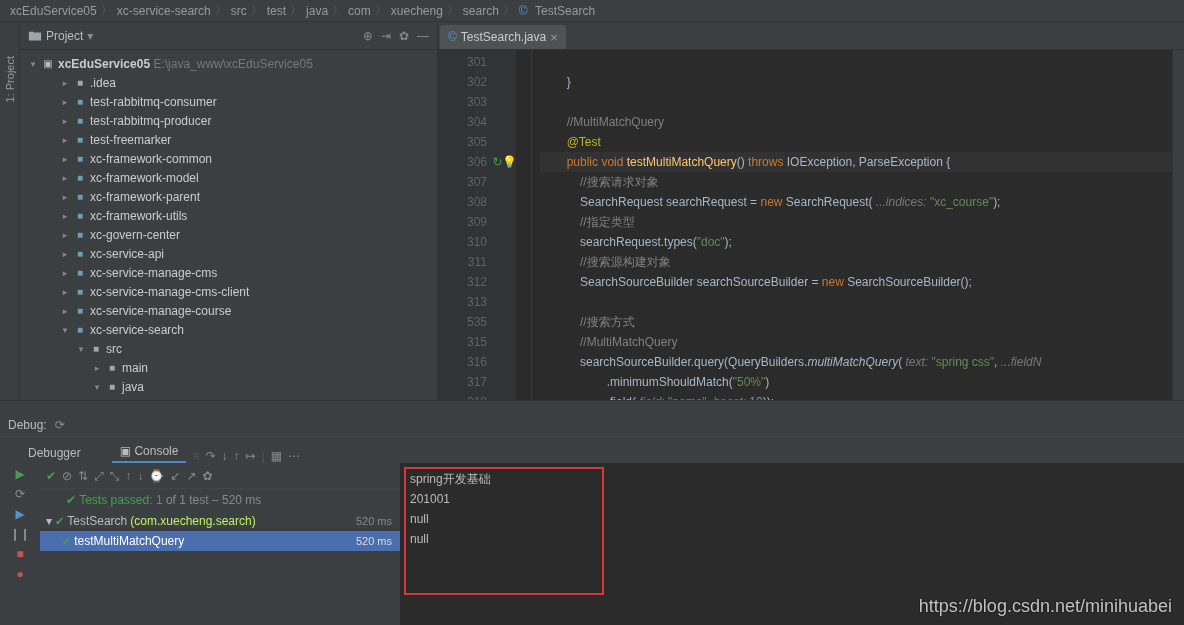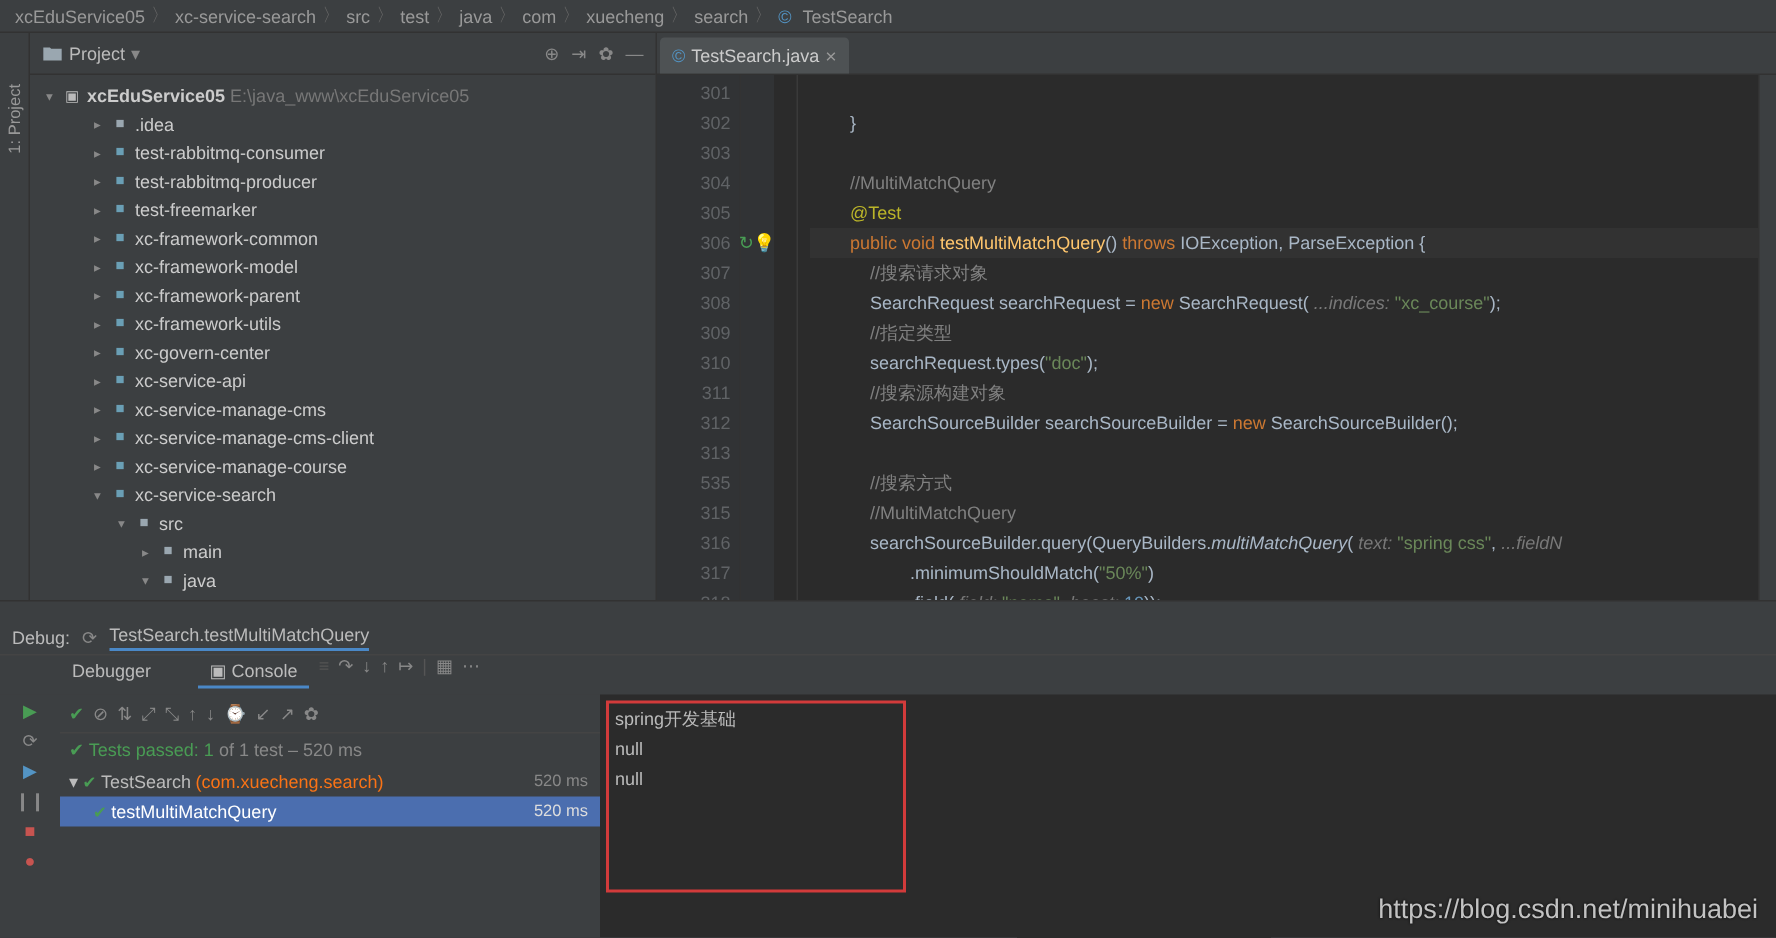--- a/index.html
+++ b/index.html
@@ -40,21 +40,21 @@
 .num{color:#6897bb;}
 .cm{color:#808080;}
 .ann{color:#bbb529;}
 .pa{color:#787878;font-style:italic;}
 .hl-line{background:#323232;}
 .right-scroll{width:12px;background:#3c3f41;border-left:1px solid #323232;}
 .debug-panel{height:225px;background:#3c3f41;border-top:1px solid #323232;display:flex;flex-direction:column;}
 .debug-header{height:24px;display:flex;align-items:center;padding:0 8px;gap:8px;border-bottom:1px solid #444;margin-top:12px;}
 .debug-header .title{color:#bbb;}
 .debug-header .run-name{color:#bbb;border-bottom:2px solid #4a88c7;padding-bottom:2px;}
-.debug-tabs{height:26px;display:flex;align-items:flex-start;padding-left:40px;gap:6px;}
+.debug-tabs{height:26px;display:flex;align-items:flex-end;padding-left:20px;gap:6px;}
 .debug-tabs .dtab{padding:3px 8px;color:#bbb;}
 .debug-tabs .dtab.active{border-bottom:2px solid #4a88c7;margin-left:17px;}
 .debug-divider{color:#555;}
 .toolbar-icon{color:#888;cursor:pointer;}
 .debug-body{flex:1;display:flex;}
 .debug-left-icons{width:40px;background:#3c3f41;display:flex;flex-direction:column;align-items:center;padding-top:4px;gap:6px;color:#888;}
 .test-panel{flex:0 0 360px;background:#3c3f41;display:flex;flex-direction:column;}
 .test-toolbar{height:26px;display:flex;align-items:center;gap:6px;padding:0 6px;color:#888;border-bottom:1px solid #444;}
 .test-status{color:#499c54;}
 .test-status .dim{color:#888;}
@@ -252,21 +252,20 @@
       <div class="code" id="code"><div class="row">        </div><div class="row">        }</div><div class="row"></div><div class="row">        <span class="cm">//MultiMatchQuery</span></div><div class="row">        <span class="ann">@Test</span></div><div class="row hl-line">        <span class="kw">public</span> <span class="kw">void</span> <span class="fn">testMultiMatchQuery</span>() <span class="kw">throws</span> IOException, ParseException {</div><div class="row">            <span class="cm">//搜索请求对象</span></div><div class="row">            SearchRequest searchRequest = <span class="kw">new</span> SearchRequest( <span class="pa">...indices:</span> <span class="str">"xc_course"</span>);</div><div class="row">            <span class="cm">//指定类型</span></div><div class="row">            searchRequest.types(<span class="str">"doc"</span>);</div><div class="row">            <span class="cm">//搜索源构建对象</span></div><div class="row">            SearchSourceBuilder searchSourceBuilder = <span class="kw">new</span> SearchSourceBuilder();</div><div class="row"></div><div class="row">            <span class="cm">//搜索方式</span></div><div class="row">            <span class="cm">//MultiMatchQuery</span></div><div class="row">            searchSourceBuilder.query(QueryBuilders.<span style="font-style:italic">multiMatchQuery</span>( <span class="pa">text:</span> <span class="str">"spring css"</span>, <span class="pa">...fieldN</span></div><div class="row">                    .minimumShouldMatch(<span class="str">"50%"</span>)</div><div class="row">                    .field( <span class="pa">field:</span> <span class="str">"name"</span>, <span class="pa">boost:</span> <span class="num">10</span>));</div></div>
       <div class="right-scroll"></div>
     </div>
   </div>
 </div>
 
 <div class="debug-panel">
   <div class="debug-header">
     <span class="title">Debug:</span>
     <span style="color:#888">⟳</span>
-    <span class="run-name">TestSearch.testMultiMatchQuery</span>
   </div>
   <div class="debug-tabs">
     <span class="dtab">Debugger</span>
     <span class="dtab active">▣ <span>Console</span></span>
     <span class="debug-divider">≡</span>
     <span class="toolbar-icon">↷</span>
     <span class="toolbar-icon">↓</span>
     <span class="toolbar-icon">↑</span>
     <span class="toolbar-icon">↦</span>
     <span class="debug-divider">|</span>
@@ -290,42 +289,43 @@
         <span>⤢</span>
         <span>⤡</span>
         <span>↑</span>
         <span>↓</span>
         <span>⌚</span>
         <span>↙</span>
         <span>↗</span>
         <span>✿</span>
         <span style="flex:1"></span>
       </div>
-      <div style="padding:4px 6px;" class="test-status">
+      <div style="padding:4px 6px;margin-left:20px;" class="test-status">
         ✔ <span>Tests passed:</span> <span>1</span>
         <span class="dim"> <span>of 1 test</span> <span>– 520 ms</span></span>
       </div>
       <div class="test-tree" id="test-tree">
           <div class="test-row">
-            <span class="test-row-left" style="padding-left:0px">▾ <span class="ok-icon">✔</span> <span>TestSearch</span> <span style="color:#f97316">(com.xuecheng.search)</span></span>
+            <span class="test-row-left" style="padding-left:0px">▾ <span class="ok-icon">✔</span> <span>TestSearch</span> <span style="color:#bef264">(com.xuecheng.search)</span></span>
             <span class="test-time">520 ms</span>
           </div>
           <div class="test-row selected">
             <span class="test-row-left" style="padding-left:16px">
               <span class="ok-icon">✔</span> 
               <span>testMultiMatchQuery</span>
             </span>
             <span class="test-time">520 ms</span>
           </div>
         </div>
     </div>
     <div class="console">
       <div class="console-box"></div>
       <div id="console-lines">
           <div>spring开发基础</div>
+          <div>201001</div>
           <div>null</div>
           <div>null</div>
         </div>
     </div>
   </div>
 </div>
 
 <div class="watermark">https://blog.csdn.net/minihuabei</div>
 
 </body></html>

